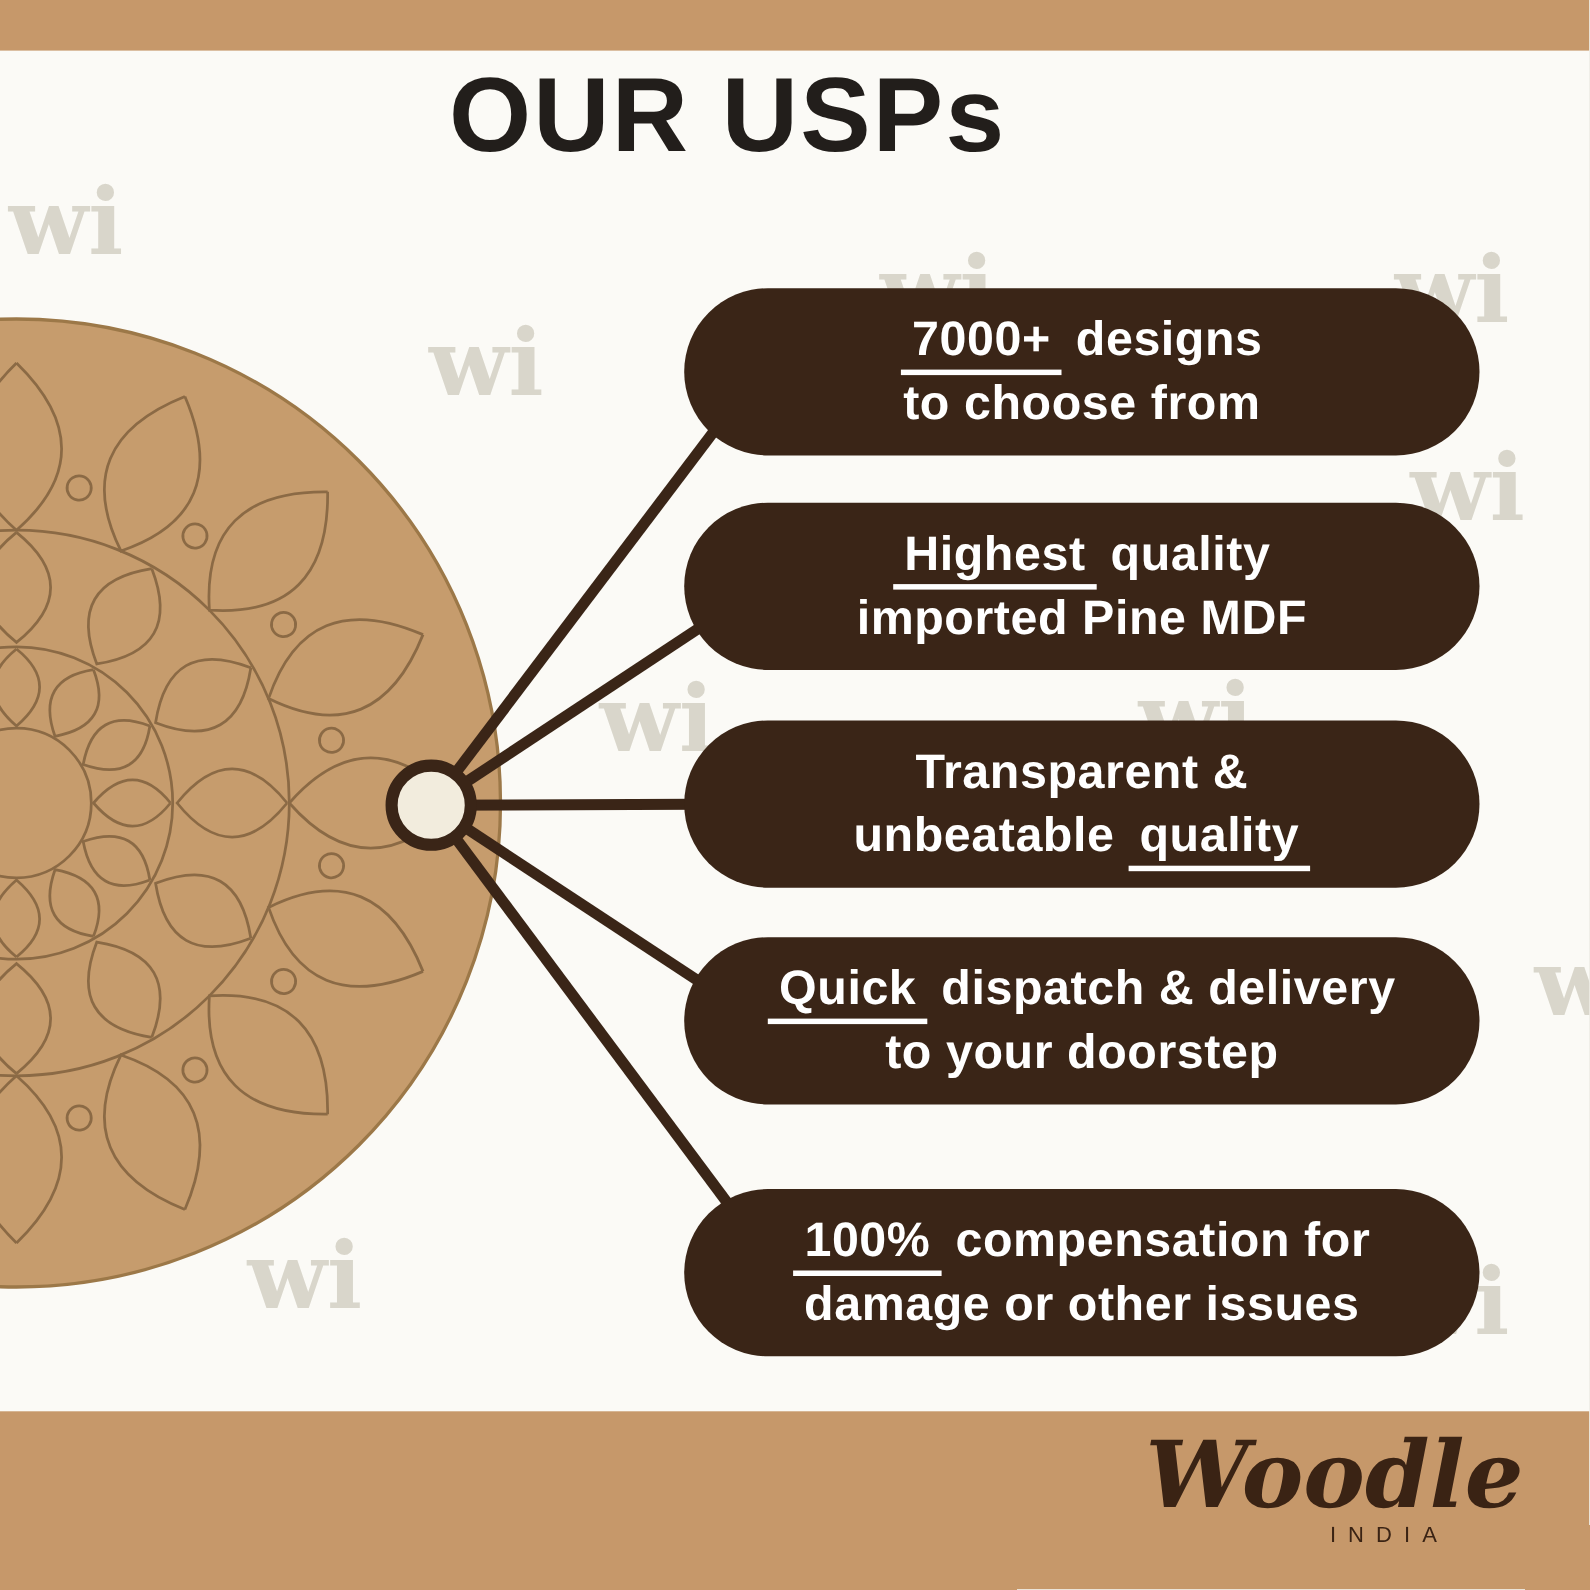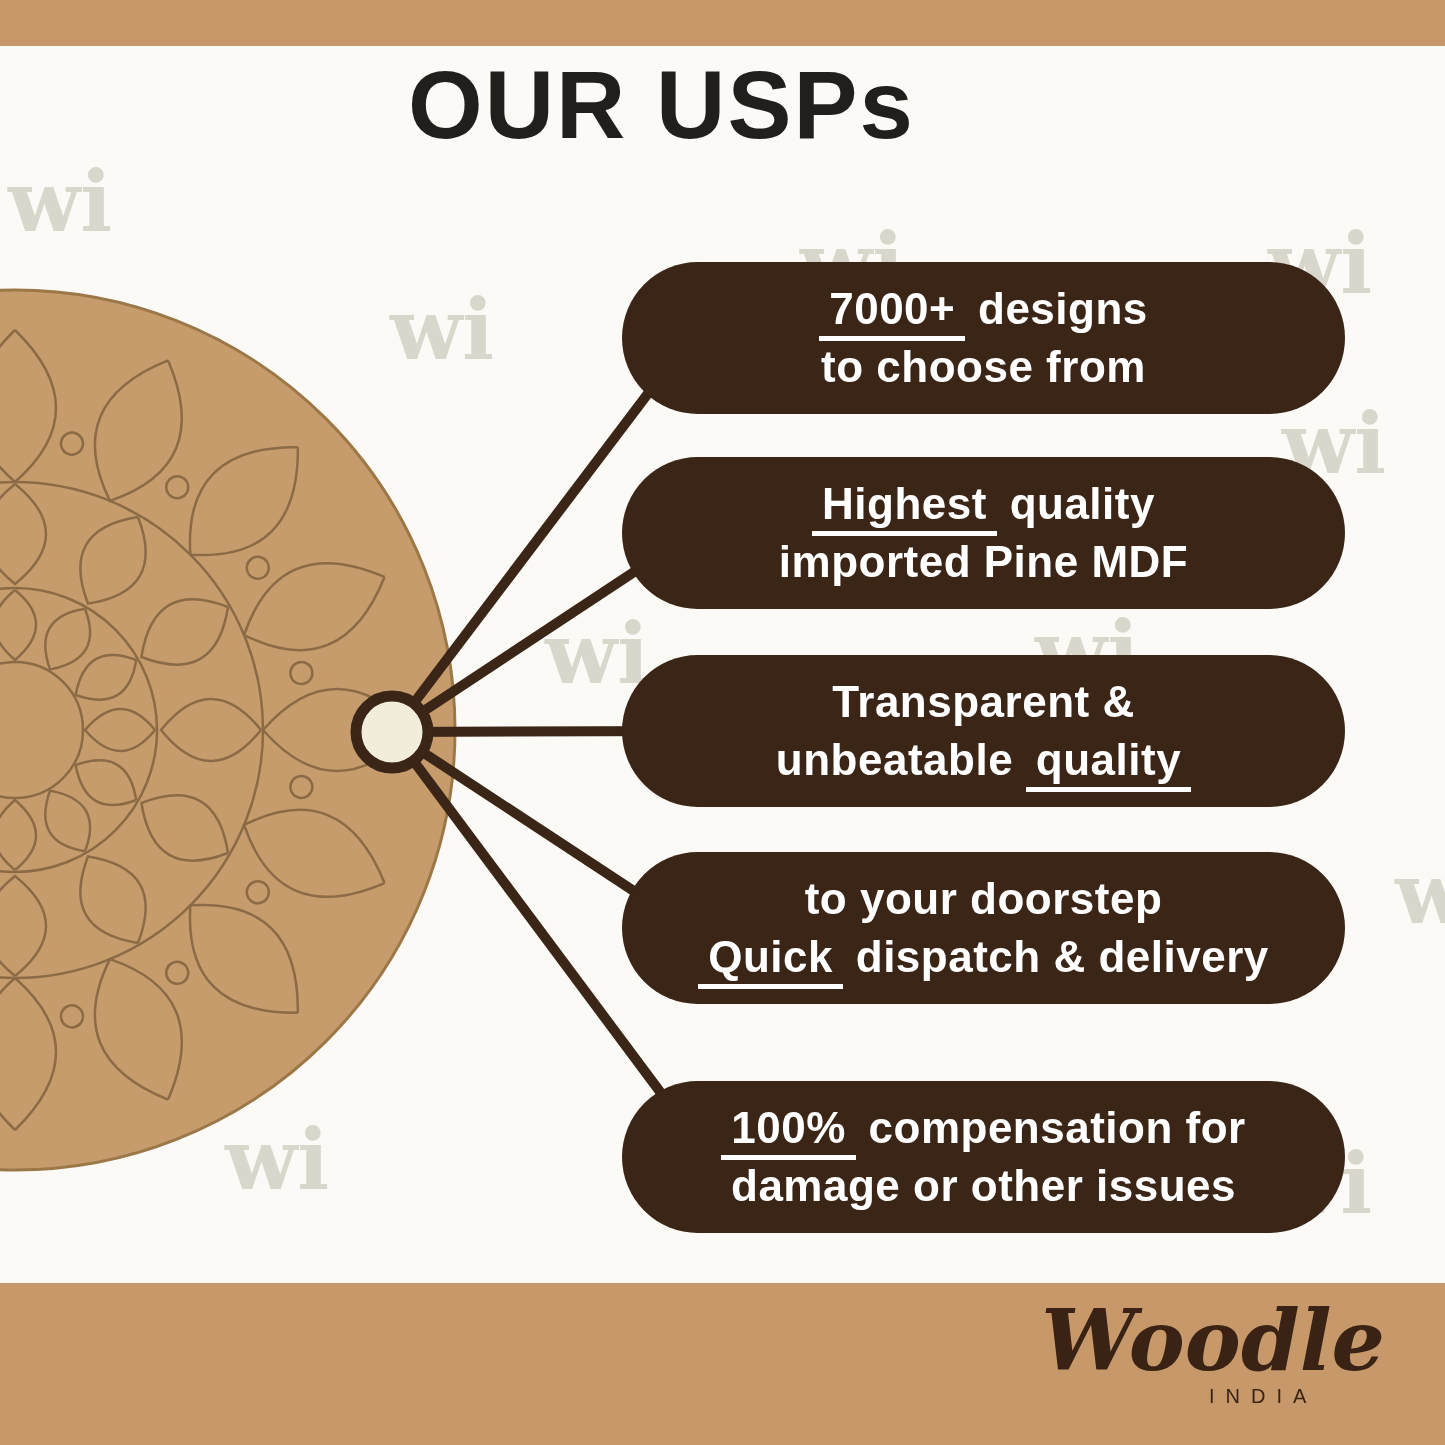--- a/index.html
+++ b/index.html
@@ -180,22 +180,22 @@
     <div class="line"><span class="seg u">Highest</span><span class="seg"> quality</span></div>
     <div class="line"><span class="seg">imported Pine MDF</span></div>
   </div>
 
   <div class="usp usp3">
     <div class="line"><span class="seg">Transparent &amp;</span></div>
     <div class="line"><span class="seg">unbeatable </span><span class="seg u">quality</span></div>
   </div>
 
   <div class="usp usp4">
+    <div class="line"><span class="seg u">Quick</span><span class="seg"> dispatch &amp; delivery</span></div>
     <div class="line"><span class="seg">to your doorstep</span></div>
-    <div class="line"><span class="seg u">Quick</span><span class="seg"> dispatch &amp; delivery</span></div>
   </div>
 
   <div class="usp usp5">
     <div class="line"><span class="seg u">100%</span><span class="seg"> compensation for</span></div>
     <div class="line"><span class="seg">damage or other issues</span></div>
   </div>
 
   <div class="bottom-bar">
     <div class="brand">
       <div class="brand-name">Woodle</div>

